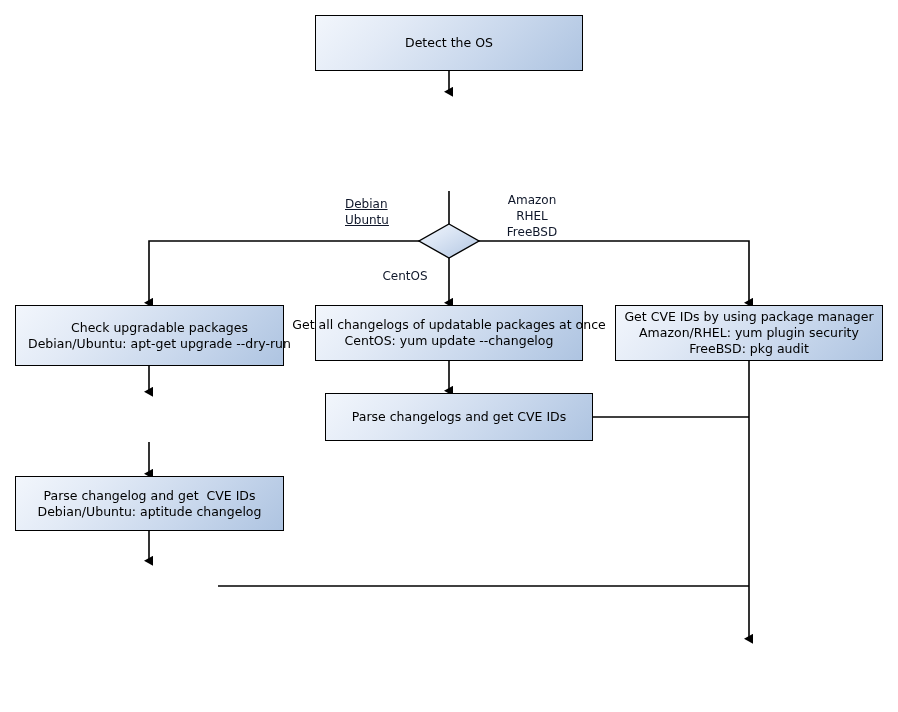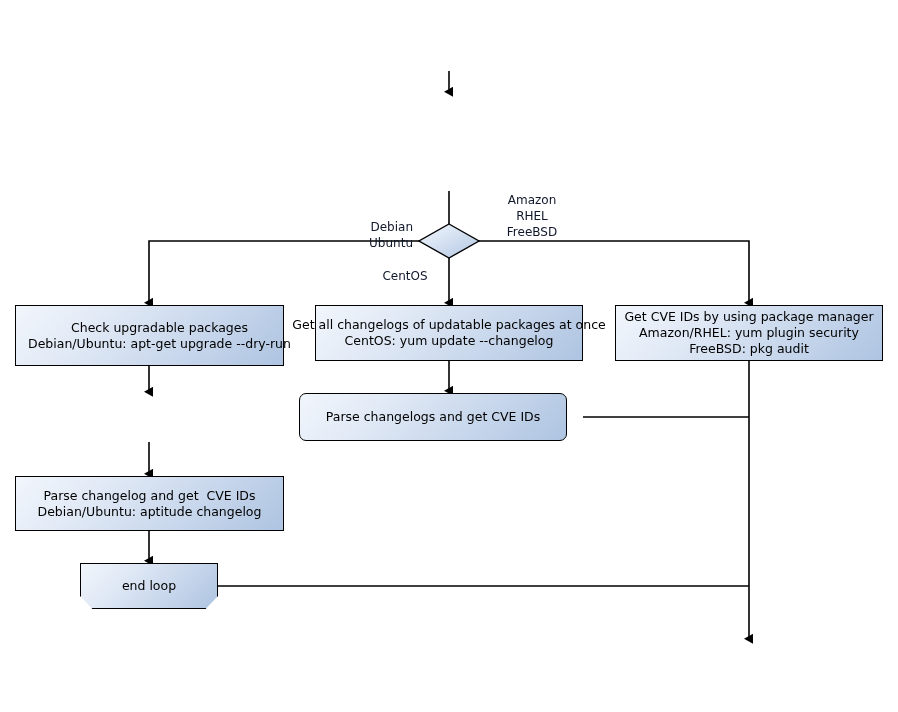--- a/index.html
+++ b/index.html
@@ -122,25 +122,28 @@
     <polygon points="449,224 479,241 449,258 419,241" fill="url(#diamondgrad)" stroke="#000" stroke-width="1.4"></polygon>
     <defs>
       <linearGradient id="diamondgrad" x1="0" y1="0" x2="1" y2="1">
         <stop offset="0%" stop-color="#f2f6fc"></stop>
         <stop offset="35%" stop-color="#dde7f5"></stop>
         <stop offset="100%" stop-color="#b2c6e2"></stop>
       </linearGradient>
     </defs>
   </svg>
 
+  <div class="node box" style="left:315px; top:15px; width:268px; height:56px;">
+    <span>Detect the OS</span>
+  </div>
 
 
   <div class="node" style="left:419px; top:224px; width:60px; height:34px;"></div>
 
-  <div class="edge-label" style="left:345px; top:219px; width:68px; text-align:right;"><span>Debian
+  <div class="edge-label" style="left:345px; top:196px; width:68px; text-align:left;text-decoration:underline;"><span>Debian
 Ubuntu</span></div>
 
   <div class="edge-label" style="left:489px; top:192px; width:86px; text-align:center;"><span>Amazon
 RHEL
 FreeBSD</span></div>
 
   <div class="edge-label" style="left:372px; top:268px; width:66px; text-align:center;"><span>CentOS</span></div>
 
   <div class="node box" style="left:15px; top:305px; width:269px; height:61px;padding-left:20px;">
     <span class="overflowtext">Check upgradable packages
@@ -152,28 +155,24 @@
 CentOS: yum update --changelog</span>
   </div>
 
   <div class="node box" style="left:615px; top:305px; width:268px; height:56px;">
     <span class="overflowtext">Get CVE IDs by using package manager
 Amazon/RHEL: yum plugin security
 FreeBSD: pkg audit</span>
   </div>
 
 
-  <div class="node box" style="left:299px; top:393px; width:268px; height:48px;border-radius:7px;">
+  <div class="node box" style="left:325px; top:393px; width:268px; height:48px;">
     <span>Parse changelogs and get CVE IDs</span>
   </div>
 
   <div class="node box" style="left:15px; top:476px; width:269px; height:55px;">
     <span>Parse changelog and get  CVE IDs
 Debian/Ubuntu: aptitude changelog</span>
   </div>
 
-  <div class="loopwrap" style="left:80px; top:563px; width:138px; height:46px;">
-    <div class="loopend" style="position:absolute; inset:0;"></div>
-    <div class="inner"><span>end loop</span></div>
-  </div>
 
 
 </div>
 
 </body></html>

